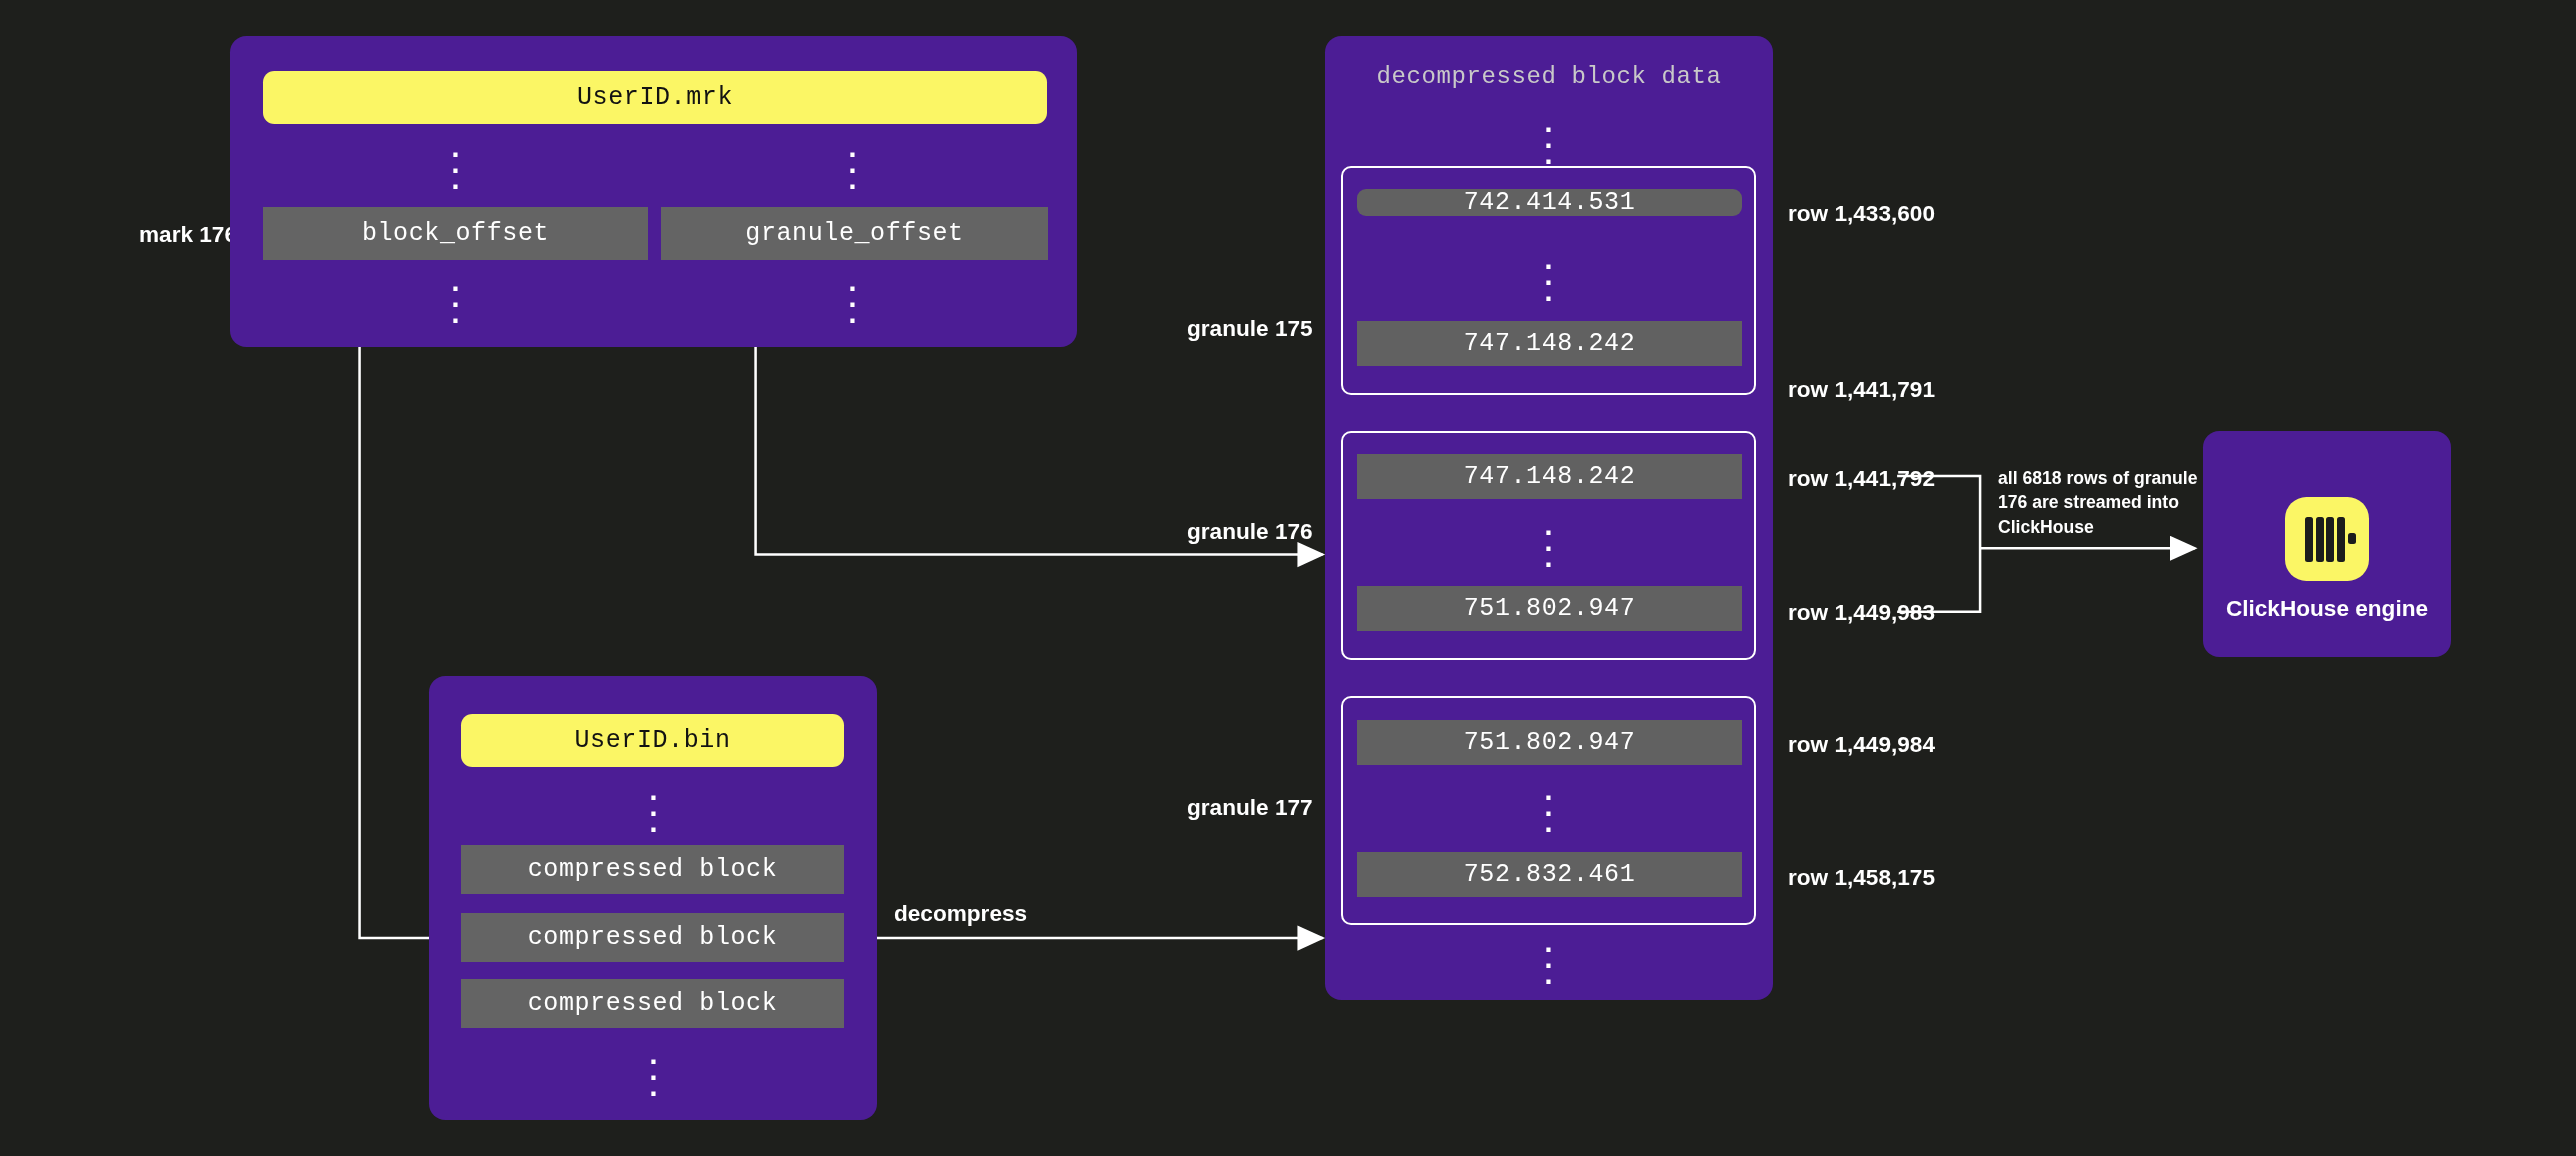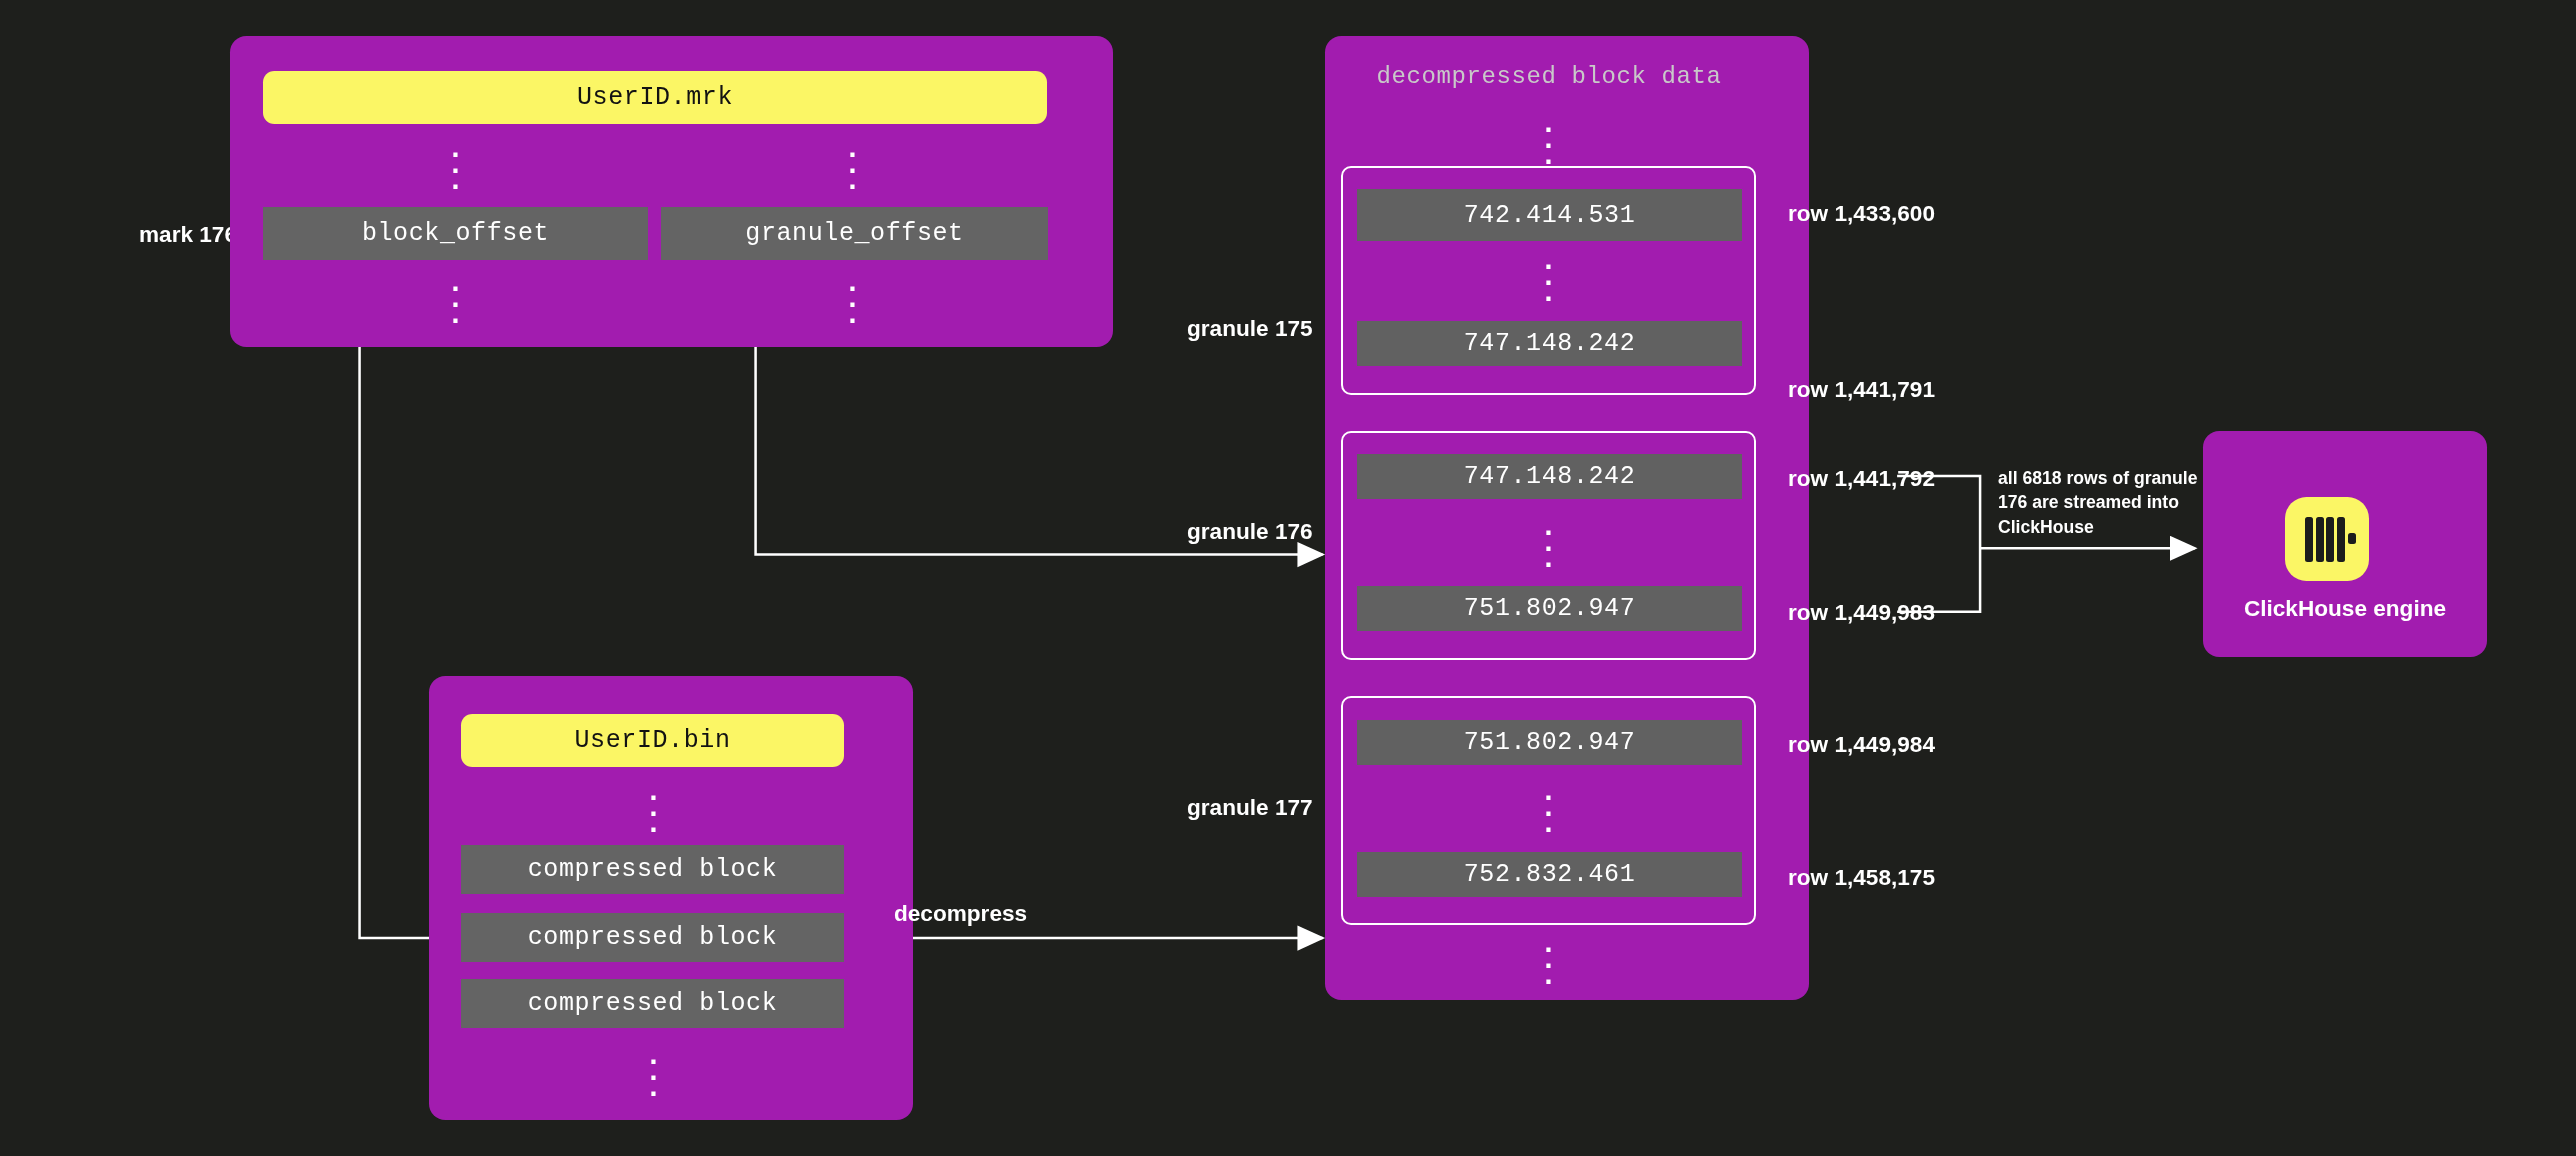--- a/index.html
+++ b/index.html
@@ -10,23 +10,22 @@
   #canvas {
     position: relative;
     width: 2576px;
     height: 1157px;
     background: #1e1f1c;
     font-family: "Liberation Sans", sans-serif;
     overflow: hidden;
   }
   .panel {
     position: absolute;
-    background: #a21caf;
+    background: #4c1d95;
     border-radius: 16.3px;
-    padding-left: 36px;
   }
   .chip {
     position: absolute;
     background: #fbf665;
     color: #121212;
     border-radius: 11.3px;
     font-family: "Liberation Mono", monospace;
     font-size: 25px;
     letter-spacing: 0.6px;
     display: flex;
@@ -185,21 +184,21 @@
   <div class="label-plain" style="left:1187px; top:795px;">granule 177</div>
 
   <div class="panel" style="left:1325px; top:36px; width:448px; height:964px;">
   </div>
   <div class="label-mono" style="left:1325px; top:63px; width:448px; text-align:center;">decompressed block data</div>
   <div class="vdots" style="left:1536px; top:123px;">·
 ·
 ·</div>
 
   <div class="granule-outline" style="left:1341px; top:166px; width:415px; height:229px;"></div>
-  <div class="valbox" style="left:1357px; top:189px; width:385px; height:52px;">742.414.531</div>
+  <div class="valbox" style="left:1357px; top:189px; width:385px; height:27px;border-radius:9px;">742.414.531</div>
   <div class="vdots" style="left:1536px; top:260px;">·
 ·
 ·</div>
   <div class="valbox" style="left:1357px; top:321px; width:385px; height:45px;">747.148.242</div>
 
   <div class="granule-outline" style="left:1341px; top:431px; width:415px; height:229px;"></div>
   <div class="valbox" style="left:1357px; top:454px; width:385px; height:45px;">747.148.242</div>
   <div class="vdots" style="left:1536px; top:526px;">·
 ·
 ·</div>

